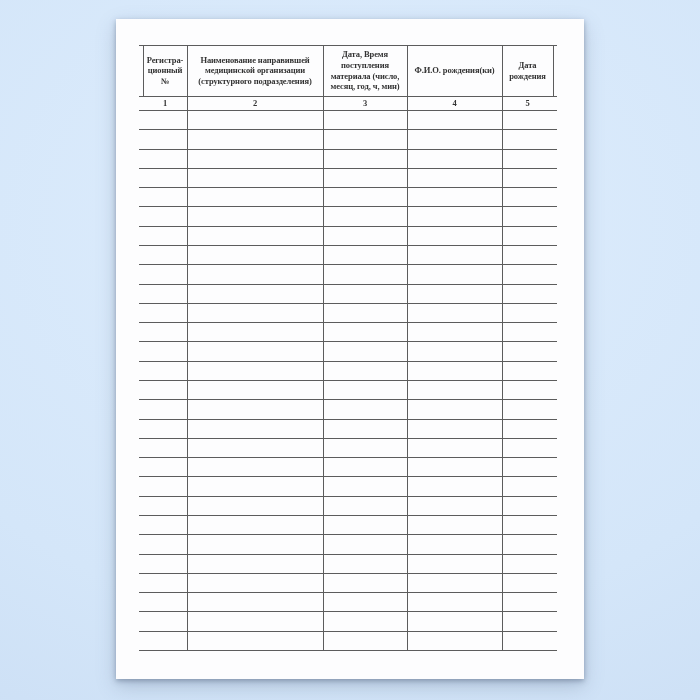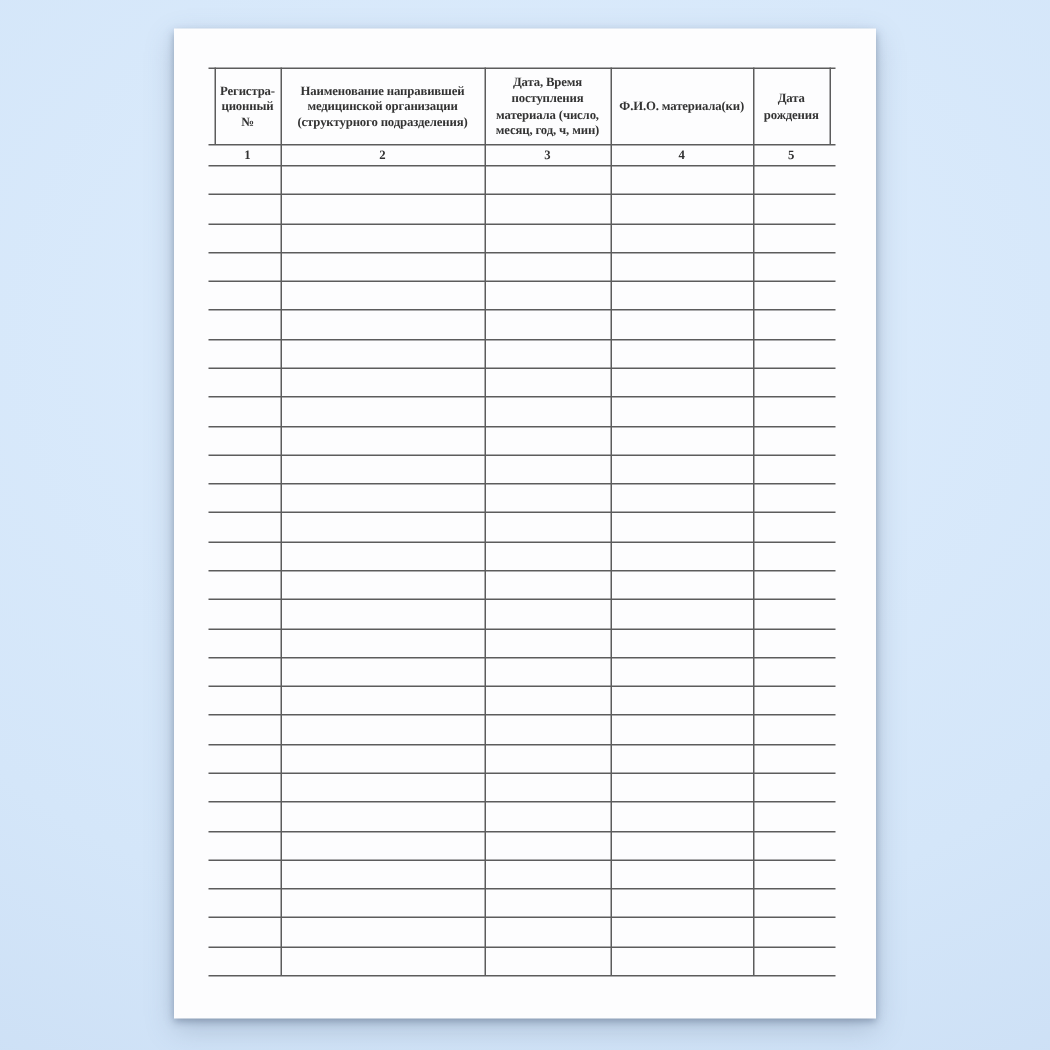--- a/index.html
+++ b/index.html
@@ -81,21 +81,21 @@
         <div class="cell header-cell" style="left: 4px; width: 44px;">Регистра-
 ционный
 №</div>
         <div class="cell header-cell" style="left: 48px; width: 136px;">Наименование направившей
 медицинской организации
 (структурного подразделения)</div>
         <div class="cell header-cell" style="left: 184px; width: 84px;">Дата, Время
 поступления
 материала (число,
 месяц, год, ч, мин)</div>
-        <div class="cell header-cell" style="left: 268px; width: 95px;">Ф.И.О. материала(ки)</div>
+        <div class="cell header-cell" style="left: 268px; width: 95px;">Ф.И.О. рождения(ки)</div>
         <div class="cell header-cell" style="left: 363px; width: 51px;">Дата
 рождения</div>
       </div>
     <div id="number-cells">
         <div class="cell num-cell" style="left: 4px; width: 44px;">1</div>
         <div class="cell num-cell" style="left: 48px; width: 136px;">2</div>
         <div class="cell num-cell" style="left: 184px; width: 84px;">3</div>
         <div class="cell num-cell" style="left: 268px; width: 95px;">4</div>
         <div class="cell num-cell" style="left: 363px; width: 51px;">5</div>
       </div>

